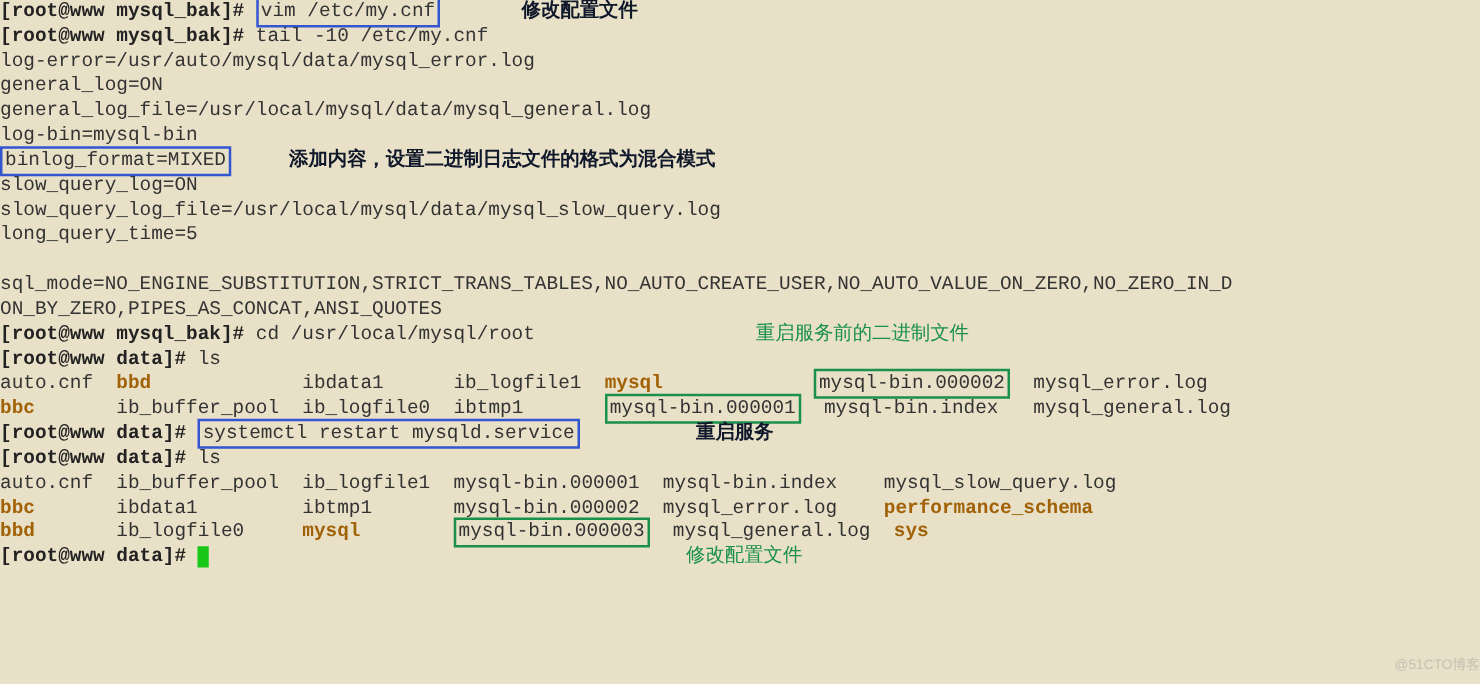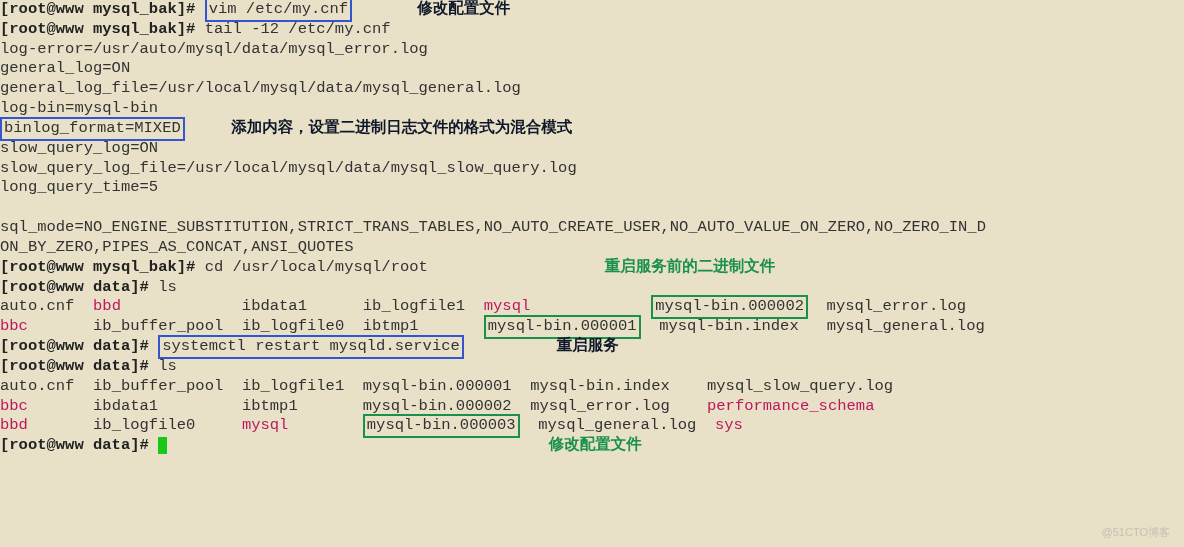--- a/index.html
+++ b/index.html
@@ -9,52 +9,52 @@
     font-family: "Courier New", monospace;
     font-size: 15.5px;
     line-height: 1.28;
     color: #333;
     width: 1184px;
     padding: 0;
     white-space: nowrap;
   }
   .line { white-space: pre; }
   .bold { font-weight: bold; color: #222; }
-  .dir  { color: #be185d; font-weight: normal; } 
+  .dir  { color: #a16207; font-weight: bold; } 
   .blue-box {
     display: inline-block;
     border: 2px solid #3355d0;
     padding: 0 2px;
     margin: -2px 0;
   }
   .green-box {
     display: inline-block;
     border: 2px solid #19904b;
     padding: 0 2px;
     margin: -2px 0;
   }
   .blue-txt  { color: #0f172a; font-weight: bold; }
-  .green-txt { color: #19904b; font-weight: bold; }
+  .green-txt { color: #19904b; font-weight: normal; }
   .cursor {
     display: inline-block;
     width: 0.6em; height: 1.1em;
     background: #19c719;
     vertical-align: text-bottom;
   }
   .watermark {
-    position: absolute; right: 14px; top: 525px;
+    position: absolute; right: 0; top: 525px;
     color: #c7bfb1; font-family: sans-serif; font-size: 11px;
   }
 </style>
 </head>
 <body>
 
 <div class="line"><span class="bold">[root@www mysql_bak]# </span><span class="blue-box">vim /etc/my.cnf</span>       <span class="blue-txt">修改配置文件</span></div>
 
-<div class="line"><span class="bold">[root@www mysql_bak]# </span><span>tail -12 /etc/my.cnf</span></div>
+<div class="line"><span class="bold">[root@www mysql_bak]# </span><span>tail -10 /etc/my.cnf</span></div>
 
 <div class="line">log-error=/usr/auto/mysql/data/mysql_error.log</div>
 <div class="line">general_log=ON</div>
 <div class="line">general_log_file=/usr/local/mysql/data/mysql_general.log</div>
 <div class="line">log-bin=mysql-bin</div>
 <div class="line"><span class="blue-box">binlog_format=MIXED</span>     <span class="blue-txt">添加内容，设置二进制日志文件的格式为混合模式</span></div>
 <div class="line">slow_query_log=ON</div>
 <div class="line">slow_query_log_file=/usr/local/mysql/data/mysql_slow_query.log</div>
 <div class="line">long_query_time=5</div>
 <div class="line"> </div>

